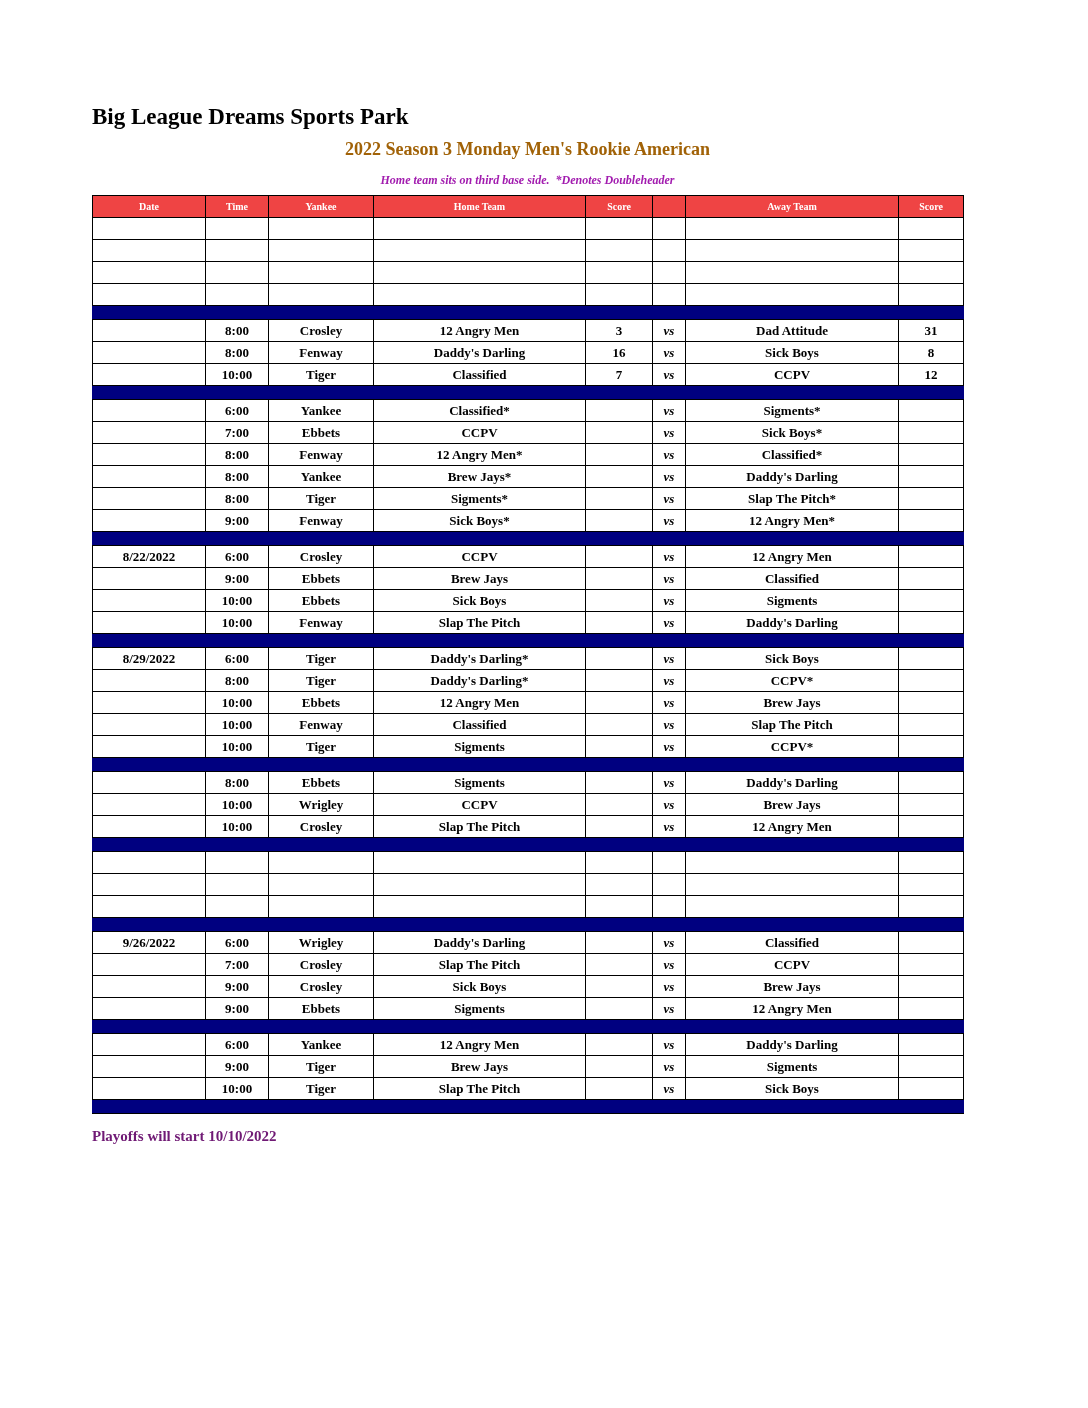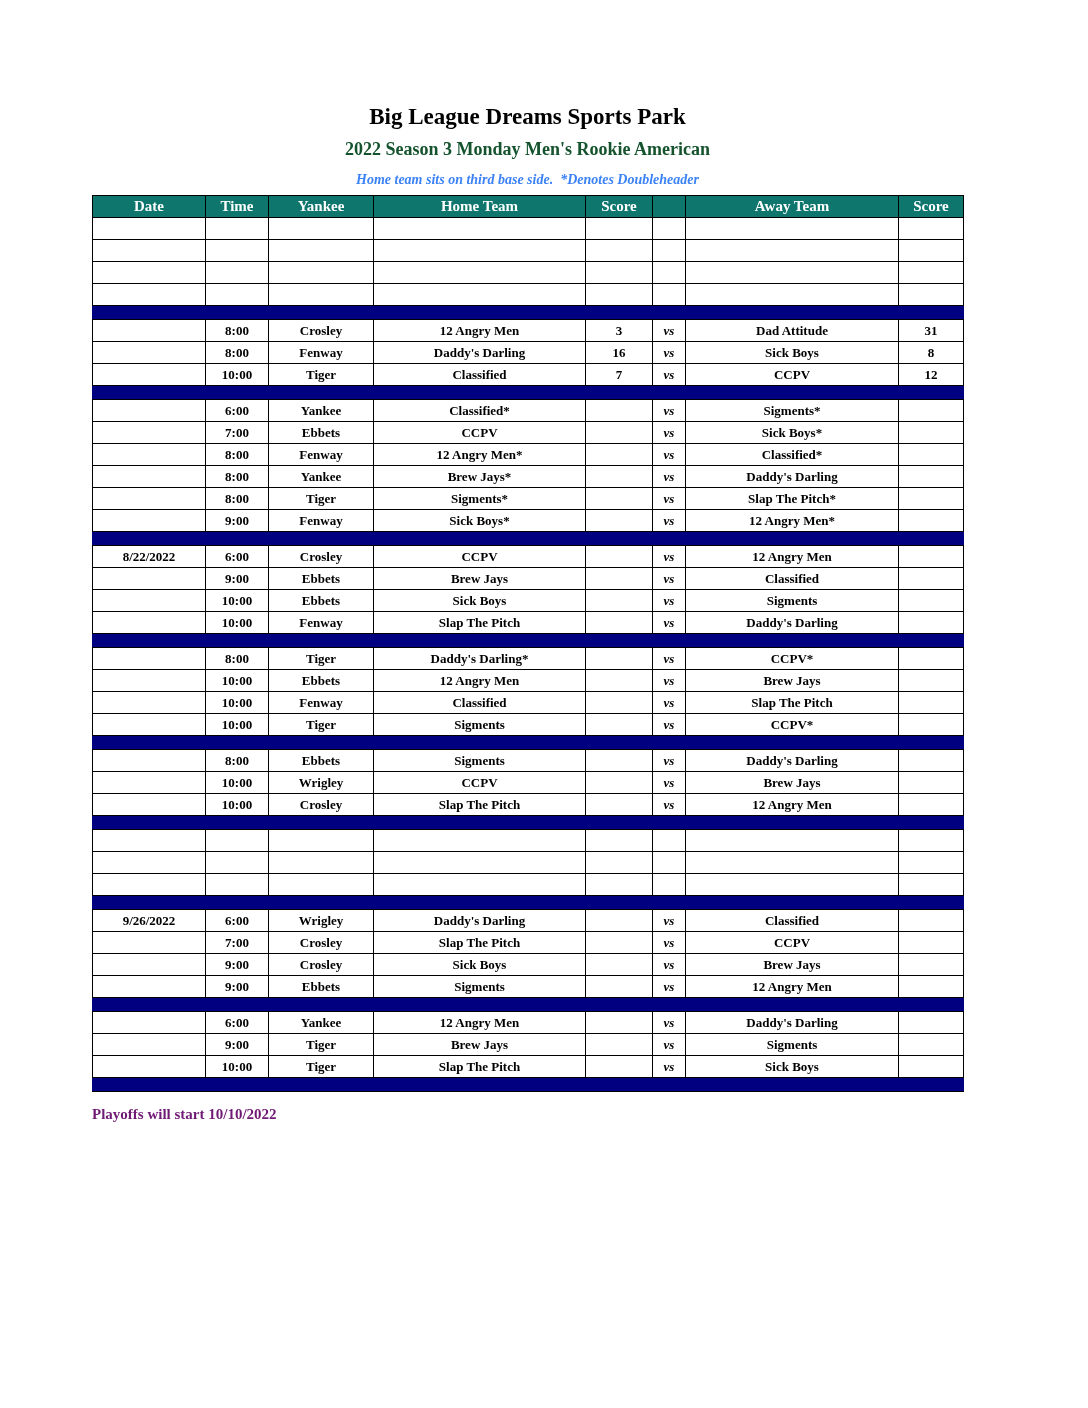--- a/index.html
+++ b/index.html
@@ -13,66 +13,65 @@
     min-height: 1408px;
     box-sizing: border-box;
     padding-top: 103px;
     background: #ffffff;
   }
   .content {
     width: 871px;
     margin-left: 92px;
   }
   .title {
-    text-align: center;
     font-size: 23px;
     font-weight: bold;
     line-height: 27px;
     margin: 0 0 9px 0;
     color: #000000;
   }
   .subtitle {
     text-align: center;
     font-size: 18px;
     font-weight: bold;
     line-height: 21px;
     margin: 0 0 12px 0;
-    color: #14532d;
+    color: #a16207;
   }
   .note {
     text-align: center;
-    font-size: 14px;
+    font-size: 12px;
     font-weight: bold;
     font-style: italic;
     line-height: 16px;
     margin: 0 0 7px 0;
-    color: #3b82f6;
+    color: #a21caf;
     white-space: pre-wrap;
   }
   table.schedule {
     border-collapse: collapse;
     table-layout: fixed;
     width: 871px;
   }
   table.schedule td, table.schedule th {
     border: 1px solid #000000;
     font-size: 13px;
     font-weight: bold;
     text-align: center;
     vertical-align: middle;
     padding: 0 2px;
     overflow: hidden;
     white-space: nowrap;
     color: #000000;
   }
   tr.header-row th {
-    background: #0f766e;
+    background: #ef4444;
     color: #ffffff;
     height: 21px;
-    font-size: 15px;
+    font-size: 10px;
   }
   tr.game-row td, tr.empty-row td {
     height: 21px;
     background: #ffffff;
   }
   tr.sep-row td {
     background: #000080;
     height: 13px;
     padding: 0;
     border: 1px solid #000080;
@@ -301,20 +300,30 @@
             <td class="col-home">Slap The Pitch</td>
             <td class="col-home-score"></td>
             <td class="col-vs">vs</td>
             <td class="col-away">Daddy's Darling</td>
             <td class="col-away-score"></td>
           </tr>
           <tr class="sep-row">
             <td colspan="8"></td>
           </tr>
           <tr class="game-row">
+            <td class="col-date">8/29/2022</td>
+            <td class="col-time">6:00</td>
+            <td class="col-replica">Tiger</td>
+            <td class="col-home">Daddy's Darling*</td>
+            <td class="col-home-score"></td>
+            <td class="col-vs">vs</td>
+            <td class="col-away">Sick Boys</td>
+            <td class="col-away-score"></td>
+          </tr>
+          <tr class="game-row">
             <td class="col-date"></td>
             <td class="col-time">8:00</td>
             <td class="col-replica">Tiger</td>
             <td class="col-home">Daddy's Darling*</td>
             <td class="col-home-score"></td>
             <td class="col-vs">vs</td>
             <td class="col-away">CCPV*</td>
             <td class="col-away-score"></td>
           </tr>
           <tr class="game-row">

